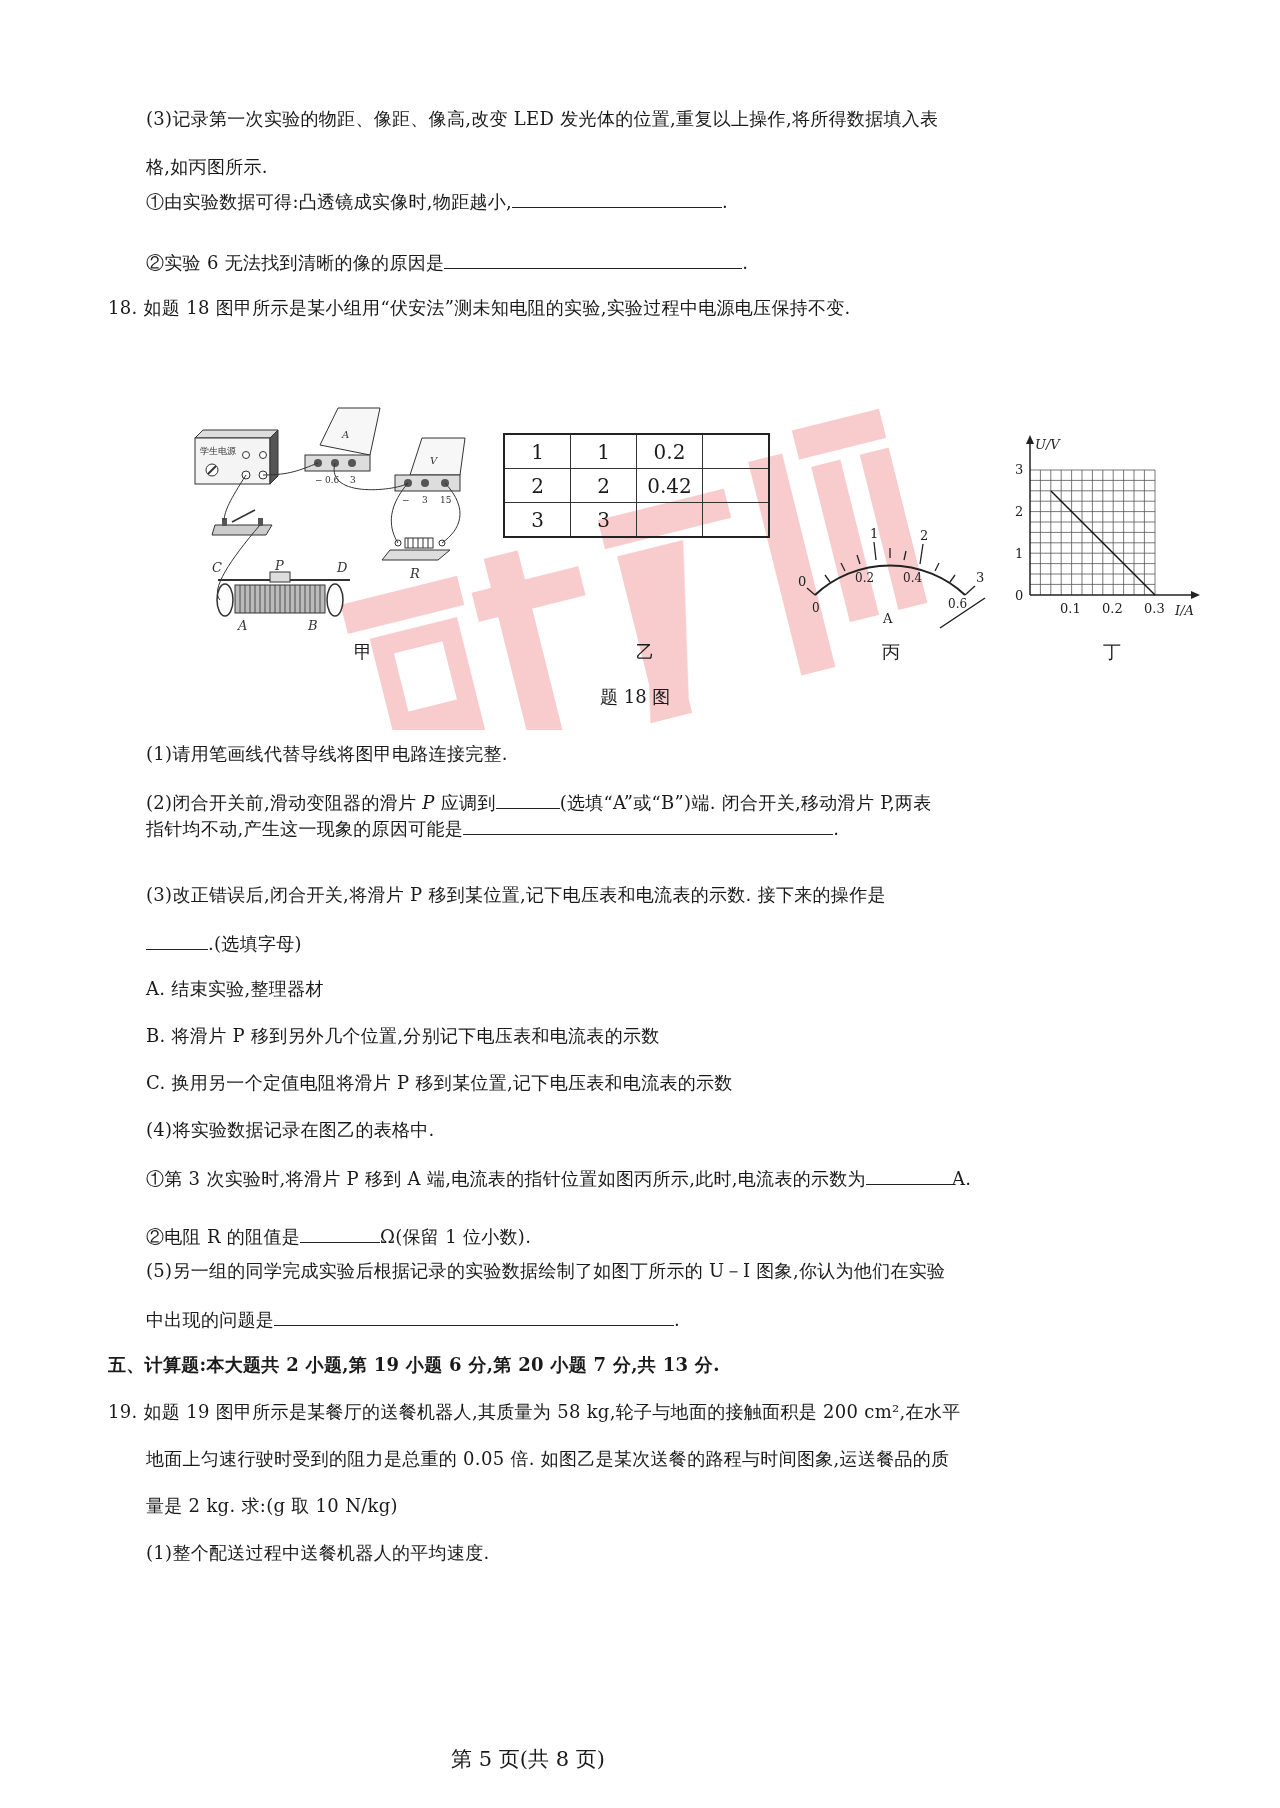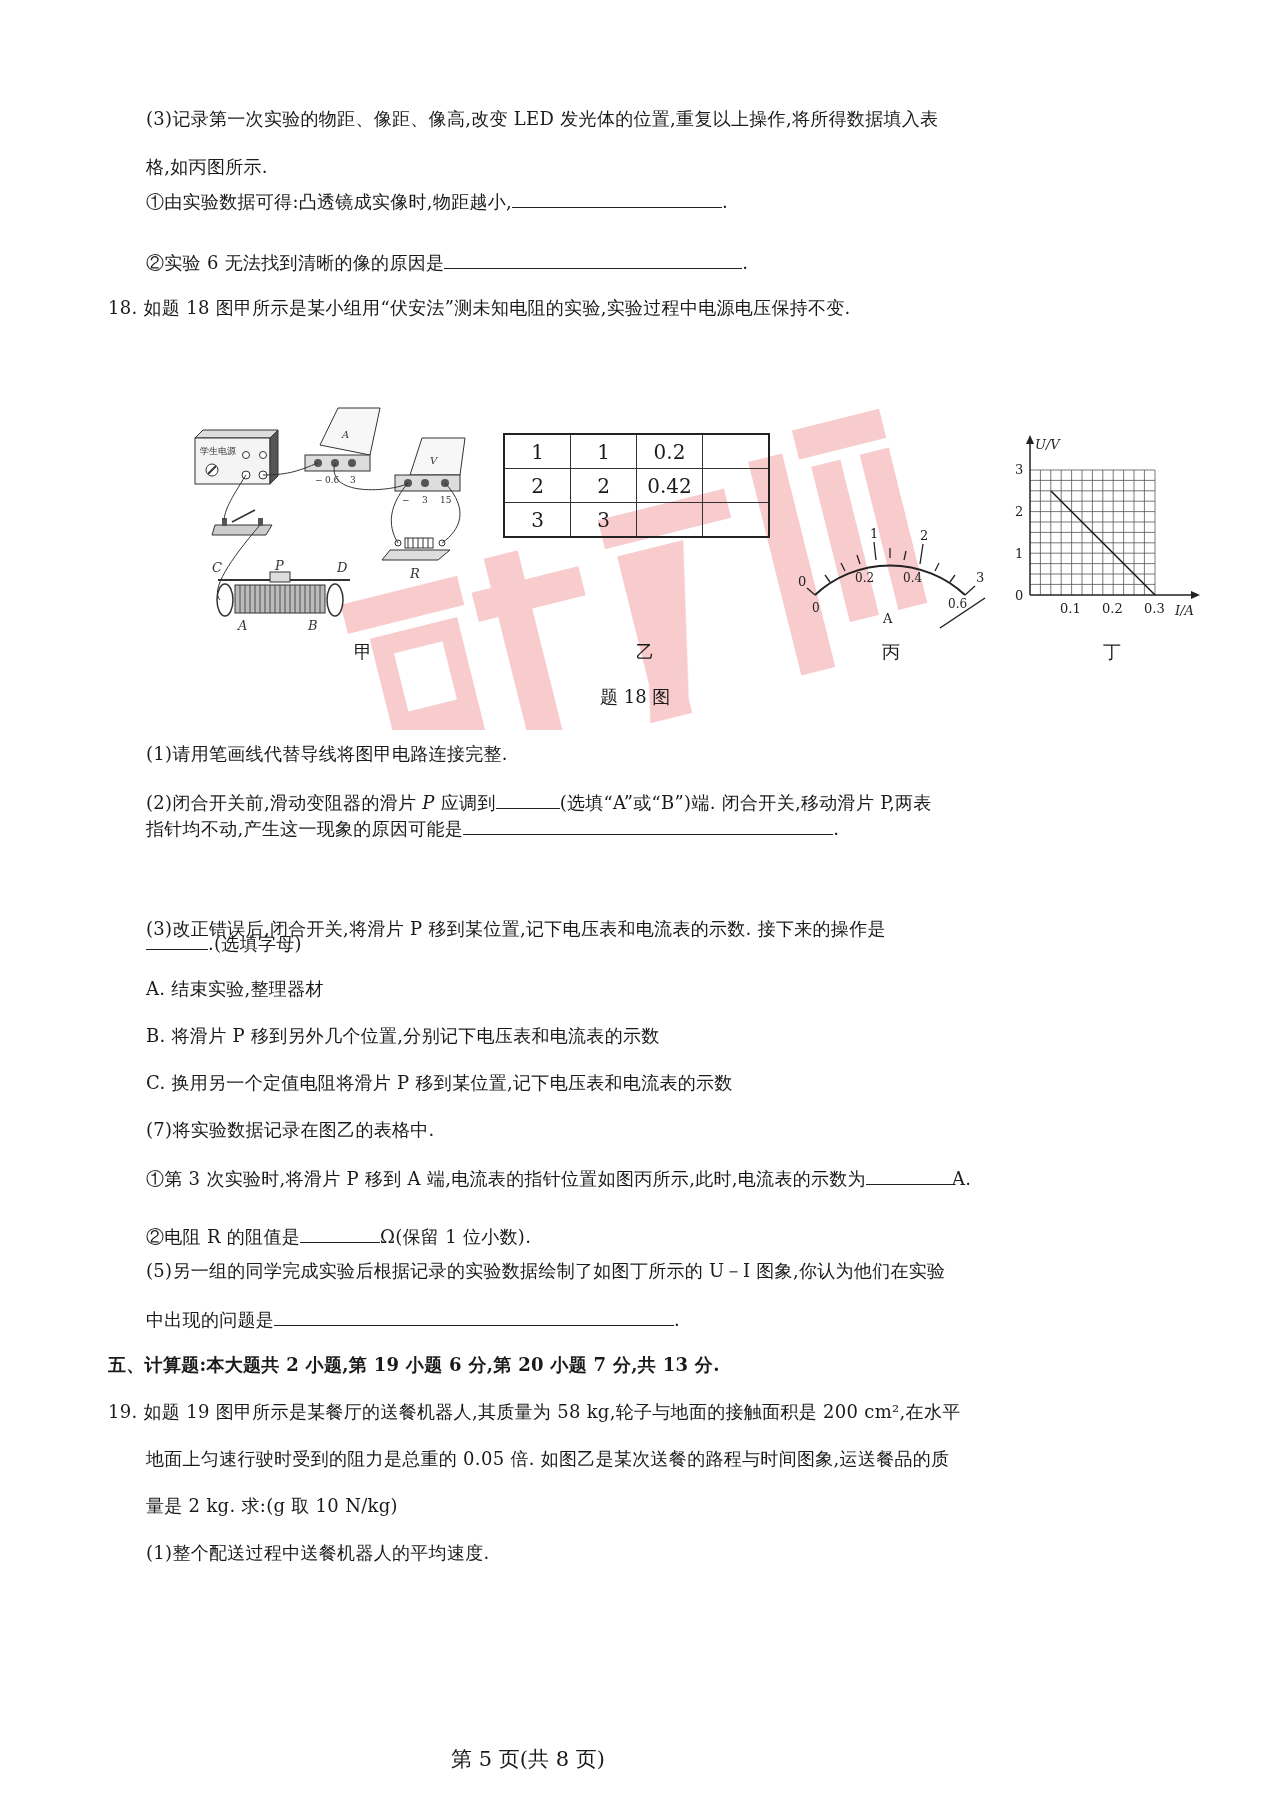--- a/index.html
+++ b/index.html
@@ -246,28 +246,28 @@
 
 <div class="cap" style="left:600px;top:685px;">题 18 图</div>
 
 <div class="line" style="top:739px;">(1)请用笔画线代替导线将图甲电路连接完整.</div>
 <div class="line" style="top:786px;">
   <span>(2)闭合开关前,滑动变阻器的滑片 </span><i>P</i><span> 应调到</span><span class="blank" style="width:64px;"></span><span>(选填“A”或“B”)端. 闭合开关,移动滑片 P,两表</span>
 </div>
 <div class="line" style="top:812px;">
   <span>指针均不动,产生这一现象的原因可能是</span><span class="blank" style="width:370px;"></span><span>.</span>
 </div>
-<div class="line" style="top:914px;">(3)改正错误后,闭合开关,将滑片 P 移到某位置,记下电压表和电流表的示数. 接下来的操作是</div>
+<div class="line" style="top:880px;">(3)改正错误后,闭合开关,将滑片 P 移到某位置,记下电压表和电流表的示数. 接下来的操作是</div>
 <div class="line" style="top:927px;">
   <span class="blank" style="width:62px;"></span><span>.(选填字母)</span>
 </div>
 <div class="line" style="top:974px;">A. 结束实验,整理器材</div>
 <div class="line" style="top:1021px;">B. 将滑片 P 移到另外几个位置,分别记下电压表和电流表的示数</div>
 <div class="line" style="top:1068px;">C. 换用另一个定值电阻将滑片 P 移到某位置,记下电压表和电流表的示数</div>
-<div class="line" style="top:1115px;">(7)将实验数据记录在图乙的表格中.</div>
+<div class="line" style="top:1115px;">(4)将实验数据记录在图乙的表格中.</div>
 <div class="line" style="top:1162px;text-align:right;">
   <span>①第 3 次实验时,将滑片 P 移到 A 端,电流表的指针位置如图丙所示,此时,电流表的示数为</span><span class="blank" style="width:86px;"></span><span>A.</span>
 </div>
 <div class="line" style="top:1209px;margin-top:11px;">
   <span>②电阻 R 的阻值是</span><span class="blank" style="width:80px;"></span><span>Ω(保留 1 位小数).</span>
 </div>
 <div class="line" style="top:1256px;">(5)另一组的同学完成实验后根据记录的实验数据绘制了如图丁所示的 U－I 图象,你认为他们在实验</div>
 <div class="line" style="top:1303px;">
   <span>中出现的问题是</span><span class="blank" style="width:400px;"></span><span>.</span>
 </div>

